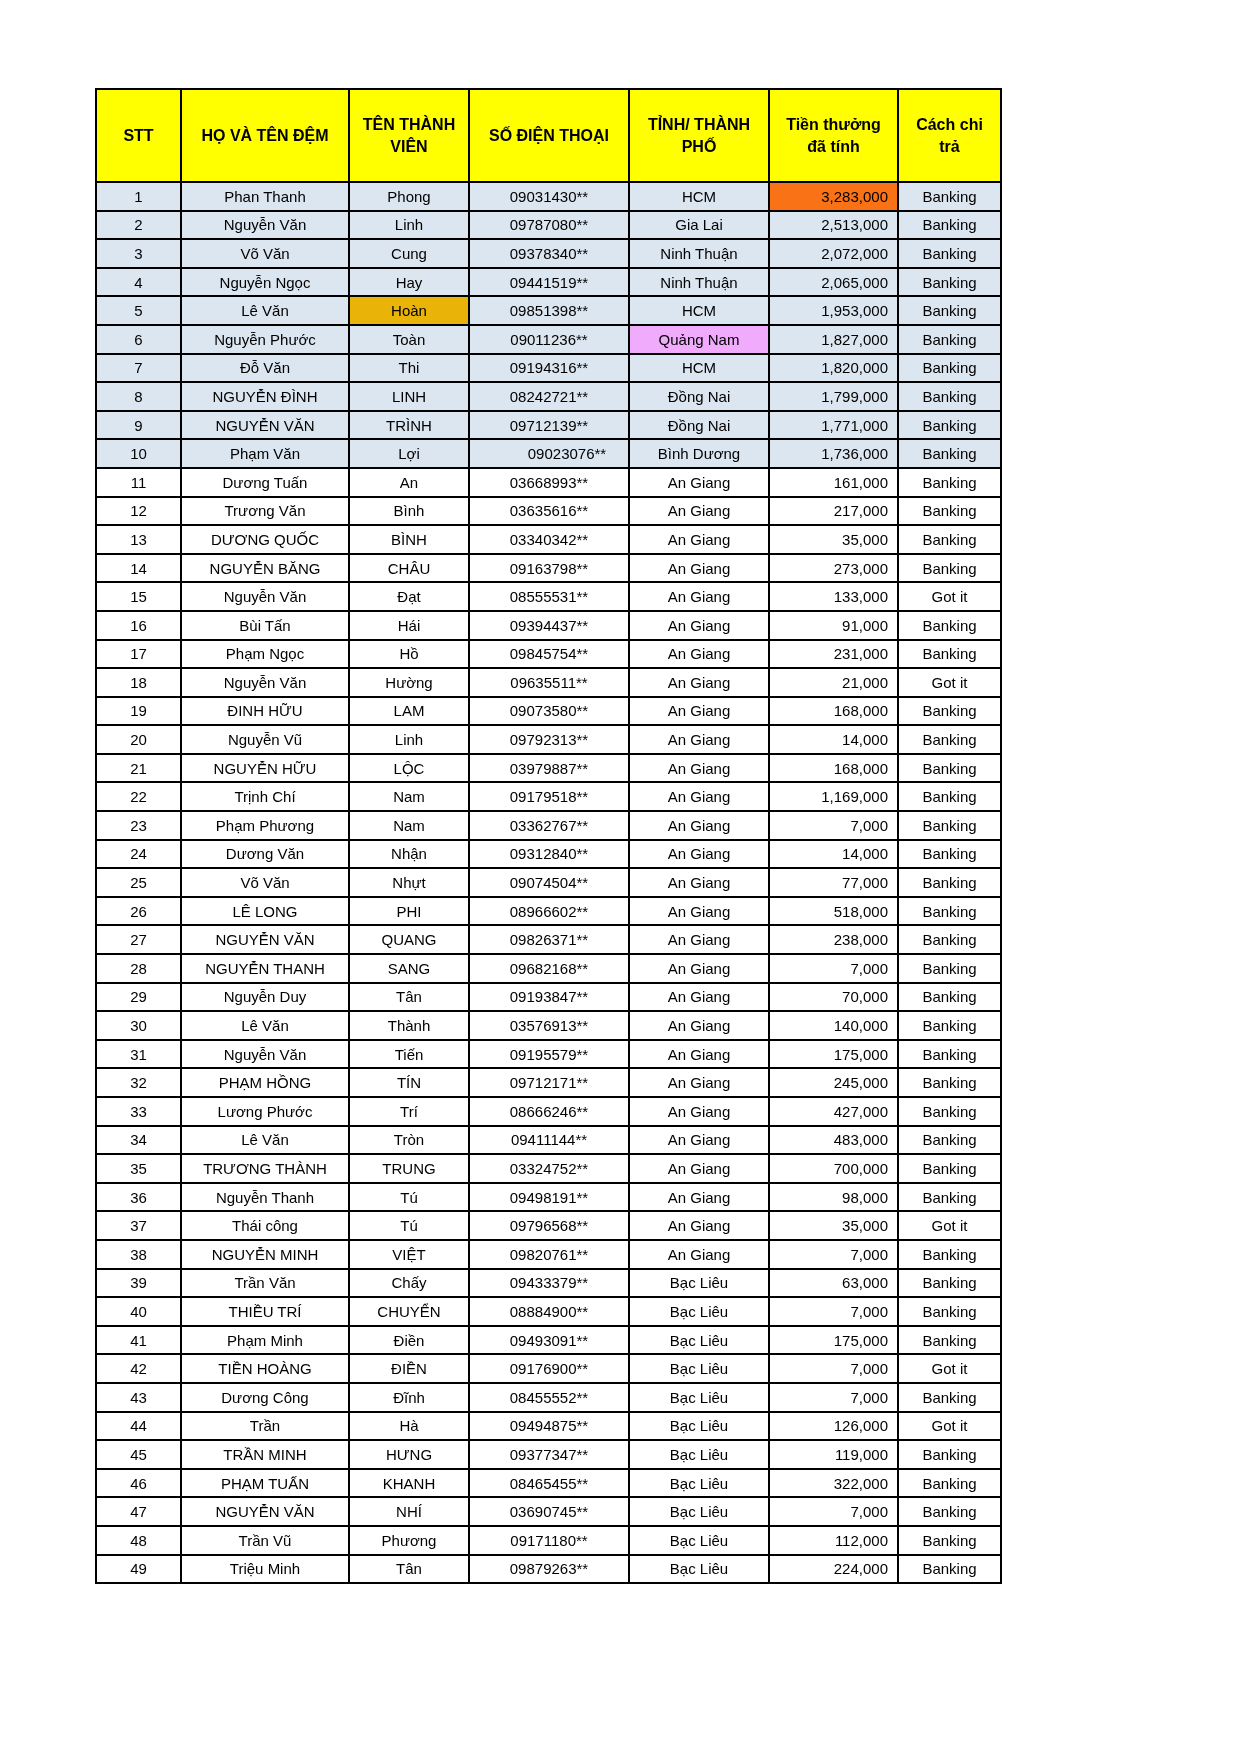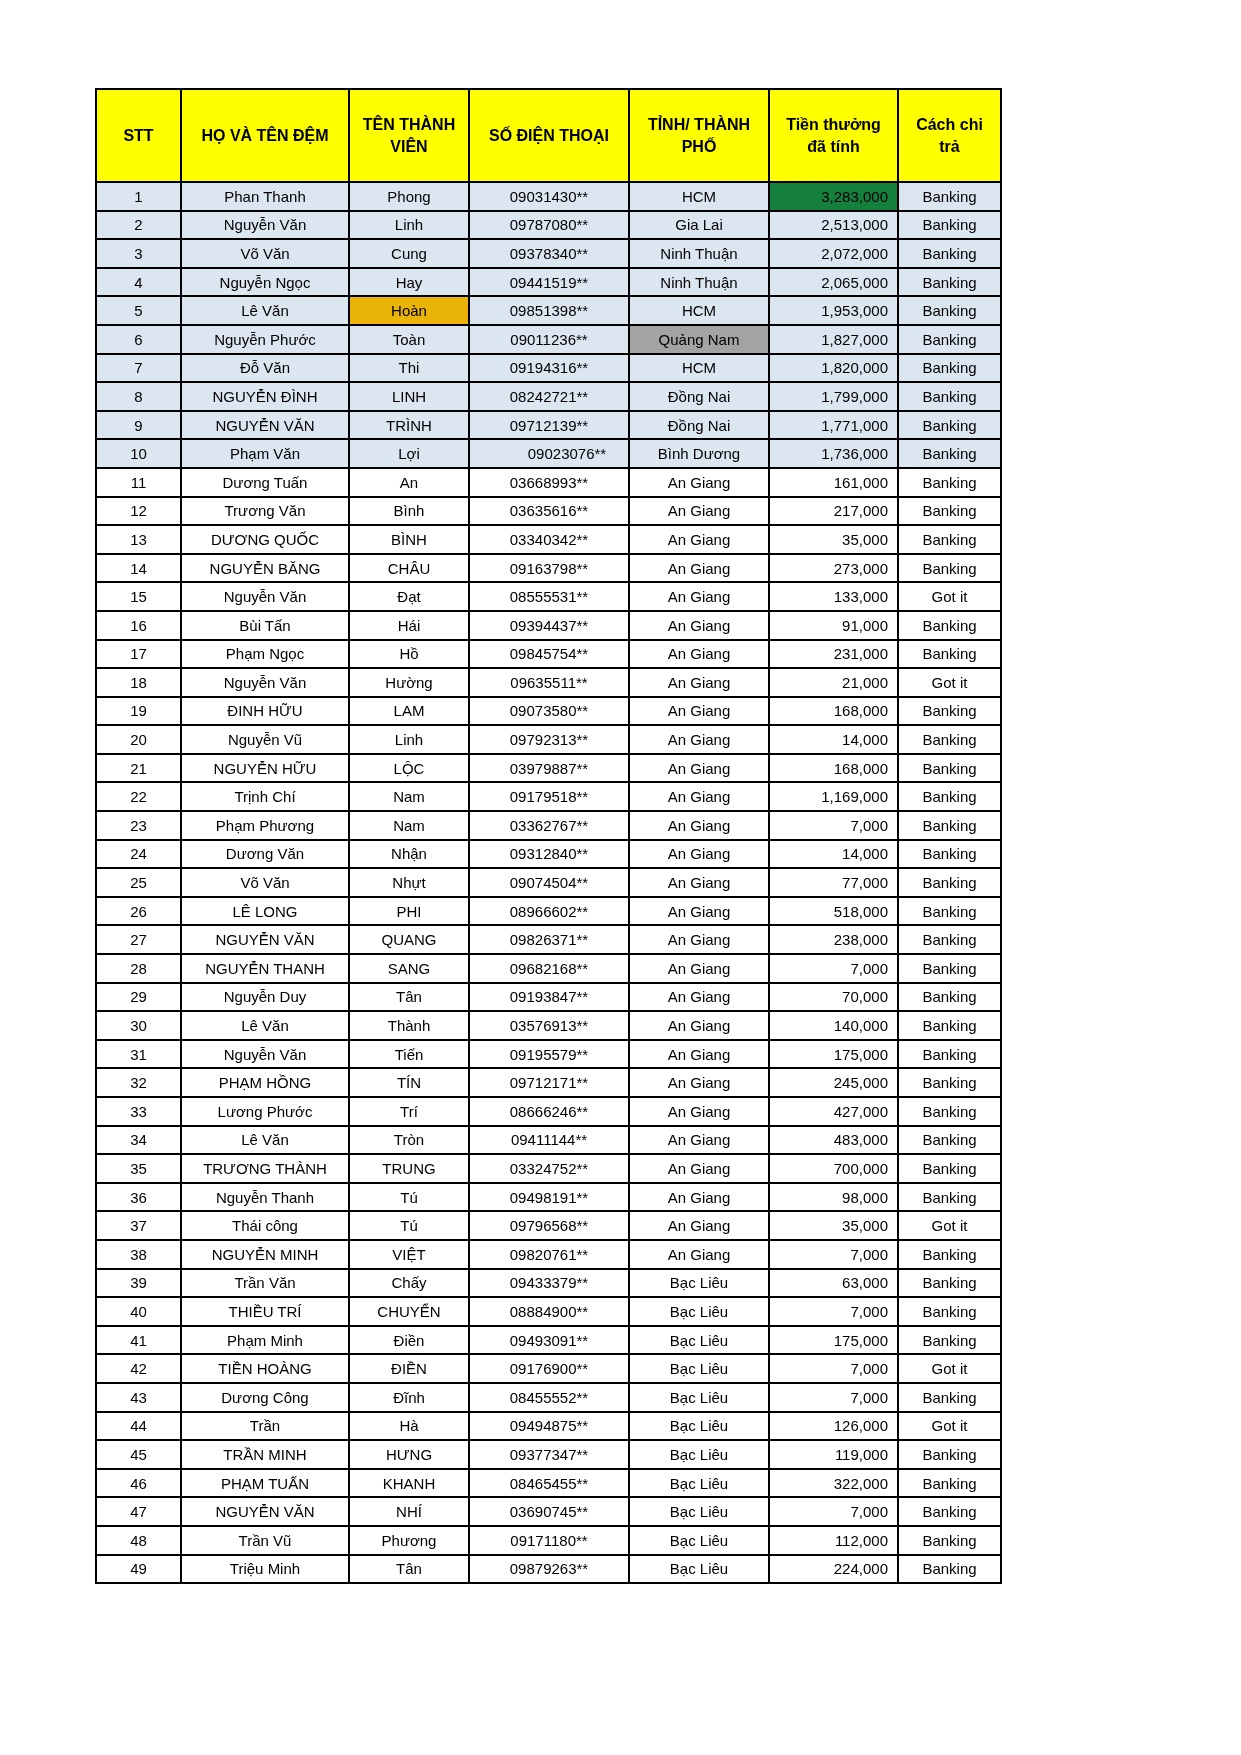--- a/index.html
+++ b/index.html
@@ -99,21 +99,21 @@
             <th style="background: rgb(255, 255, 0);">Cách chi trả</th>
           </tr>
       </thead>
       <tbody>
           <tr class="hl">
             <td style="background: rgb(220, 230, 241);">1</td>
             <td style="background: rgb(220, 230, 241);">Phan Thanh</td>
             <td style="background: rgb(220, 230, 241);">Phong</td>
             <td style="background: rgb(220, 230, 241);">09031430**</td>
             <td style="background: rgb(220, 230, 241);">HCM</td>
-            <td class="amount" style="background: #15803d;">3,283,000</td>
+            <td class="amount" style="background: #f97316;">3,283,000</td>
             <td style="background: rgb(220, 230, 241);">Banking</td>
           </tr>
           <tr class="hl">
             <td style="background: rgb(220, 230, 241);">2</td>
             <td style="background: rgb(220, 230, 241);">Nguyễn Văn</td>
             <td style="background: rgb(220, 230, 241);">Linh</td>
             <td style="background: rgb(220, 230, 241);">09787080**</td>
             <td style="background: rgb(220, 230, 241);">Gia Lai</td>
             <td class="amount" style="background: rgb(220, 230, 241);">2,513,000</td>
             <td style="background: rgb(220, 230, 241);">Banking</td>
@@ -143,21 +143,21 @@
             <td style="background: rgb(220, 230, 241);">09851398**</td>
             <td style="background: rgb(220, 230, 241);">HCM</td>
             <td class="amount" style="background: rgb(220, 230, 241);">1,953,000</td>
             <td style="background: rgb(220, 230, 241);">Banking</td>
           </tr>
           <tr class="hl">
             <td style="background: rgb(220, 230, 241);">6</td>
             <td style="background: rgb(220, 230, 241);">Nguyễn Phước</td>
             <td style="background: rgb(220, 230, 241);">Toàn</td>
             <td style="background: rgb(220, 230, 241);">09011236**</td>
-            <td style="background: #a3a3a3;">Quảng Nam</td>
+            <td style="background: #f0abfc;">Quảng Nam</td>
             <td class="amount" style="background: rgb(220, 230, 241);">1,827,000</td>
             <td style="background: rgb(220, 230, 241);">Banking</td>
           </tr>
           <tr class="hl">
             <td style="background: rgb(220, 230, 241);">7</td>
             <td style="background: rgb(220, 230, 241);">Đỗ Văn</td>
             <td style="background: rgb(220, 230, 241);">Thi</td>
             <td style="background: rgb(220, 230, 241);">09194316**</td>
             <td style="background: rgb(220, 230, 241);">HCM</td>
             <td class="amount" style="background: rgb(220, 230, 241);">1,820,000</td>

